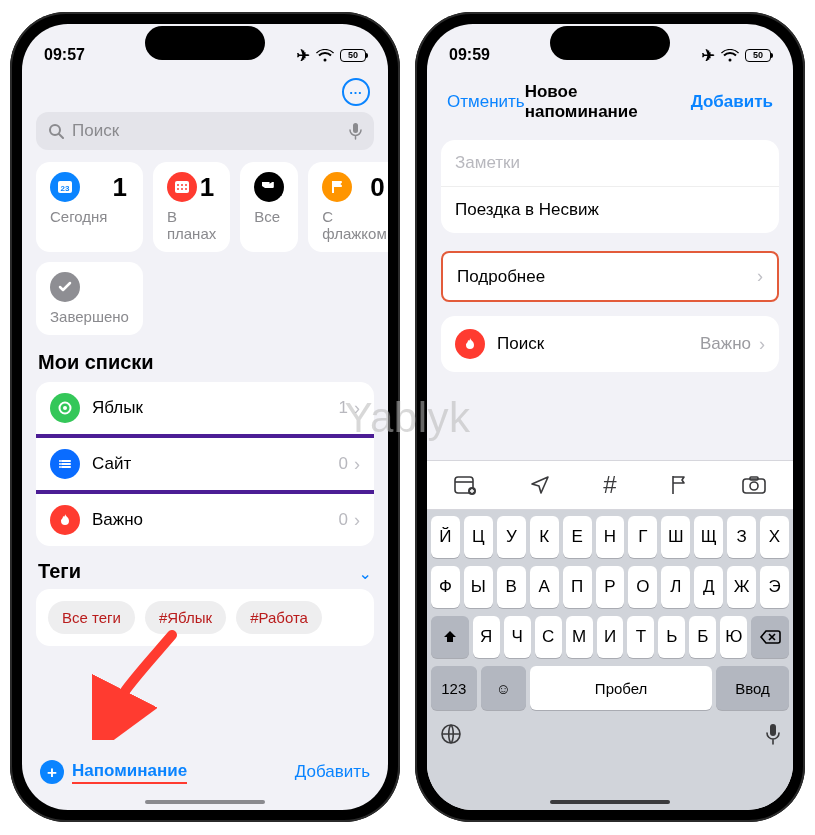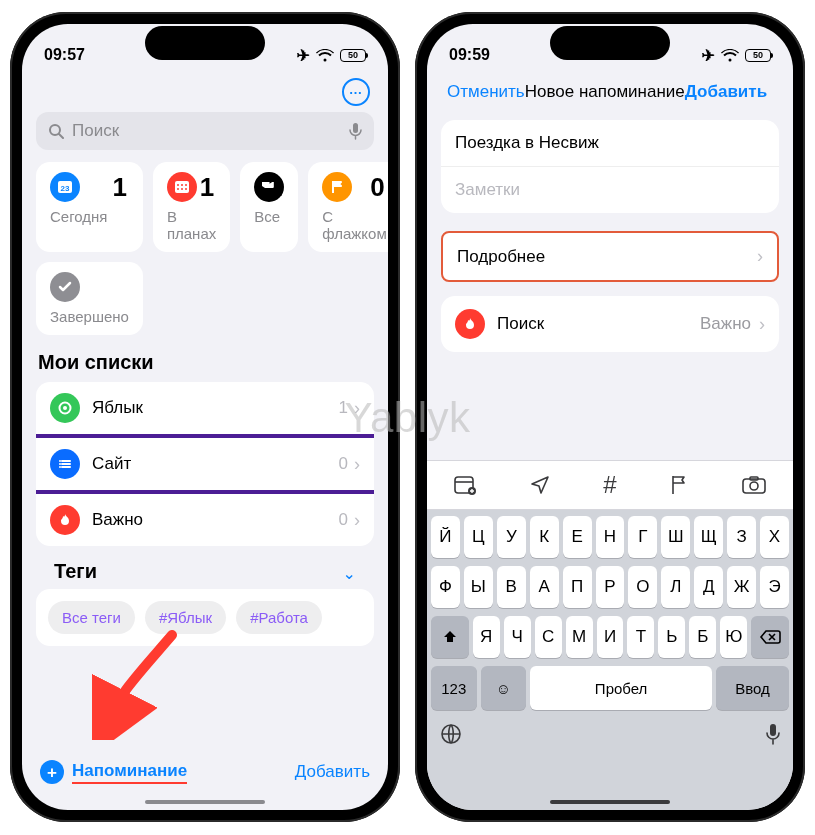--- a/index.html
+++ b/index.html
@@ -37,37 +37,37 @@
   .list { background:#fff; border-radius:14px; overflow:hidden;}
   .row { display:flex; align-items:center; gap:12px; padding:11px 14px; border-bottom:4px solid #4c1d95;}
   .row:last-child{ border-bottom:none;}
   .row .icon { width:30px; height:30px; border-radius:50%; display:flex; align-items:center; justify-content:center; color:#fff; font-size:15px; flex-shrink:0;}
   .row .name { font-size:17px; }
   .row .tail { margin-left:auto; display:flex; align-items:center; gap:6px; color:#b8b8be; font-size:17px;}
   .chev { color:#c0c0c6; font-size:18px;}
   .ic-green{ background:#34c759;}
   .ic-blue2{ background:#0a6cff;}
   .ic-red2{ background:#ff3b30;}
-  .tags-head{ display:flex; align-items:flex-end; justify-content:space-between; margin:14px 18px 6px;}
+  .tags-head{ display:flex; align-items:flex-end; justify-content:space-between; margin:14px 2px 6px;}
   .tags-head .t{ font-size:20px; font-weight:700;}
   .tags-head .arrow{ color:#0a84ff; font-size:16px;}
   .chips { display:flex; gap:10px; background:#fff; border-radius:14px; padding:12px;}
-  .chip { background:#eeeeef; color:#8b5cf6; border-radius:18px; padding:8px 14px; font-size:15px;}
+  .chip { background:#eeeeef; color:#b91c1c; border-radius:18px; padding:8px 14px; font-size:15px;}
   .bottombar { position:absolute; left:0; right:0; bottom:0; padding:20px 18px 26px; display:flex; align-items:center; justify-content:space-between;}
   .add-rem { display:flex; align-items:center; gap:8px; color:#0a84ff; font-size:17px; font-weight:600;}
   .plus-circle{ width:24px; height:24px; border-radius:50%; background:#0a84ff; color:#fff; display:flex; align-items:center; justify-content:center; font-weight:800; font-size:17px; line-height:1;}
   .add-link{ color:#0a84ff; font-size:17px;}
   .underline-red { border-bottom:2px solid #ff3b30; padding-bottom:1px;}
   .big-arrow { position:absolute; left:70px; bottom:70px; pointer-events:none;}
   .big-arrow svg { width:90px; height:110px; }
 
   
   .navbar { display:flex; align-items:center; justify-content:flex-start; padding:8px 6px 10px; font-size:17px;}
   .navbar .cancel{ color:#0a84ff;}
-  .navbar .title{ font-weight:400;}
+  .navbar .title{ font-weight:700;}
   .navbar .done{ color:#0a84ff; font-weight:600;}
   .cardwhite{ background:#fff; border-radius:14px; margin-top:8px;}
   .field { padding:13px 14px; font-size:17px; border-bottom:1px solid #eee;}
   .field:last-child{ border-bottom:none;}
   .placeholder{ color:#b8b8be;}
   .highlight{ border:2px solid #e35b3a; border-radius:8px;}
   .rowr { display:flex; align-items:center; padding:13px 14px; gap:12px;border-radius:21px;}
   .rowr .name{ font-size:17px;}
   .rowr .tail{ margin-left:auto; color:#9b9ba0; display:flex; align-items:center; gap:8px; font-size:17px;}
   .accbar { position:absolute; left:0; right:0; bottom:300px; background:#fff; border-top:1px solid #d6d6dc; border-bottom:1px solid #d6d6dc; display:flex; justify-content:space-around; align-items:center; padding:10px 0; font-size:20px; color:#3a3a3c;}
@@ -285,22 +285,22 @@
       </div>
 
       <div class="content">
         <div class="navbar">
           <span class="cancel">Отменить</span>
           <span class="title">Новое напоминание</span>
           <span class="done">Добавить</span>
         </div>
 
         <div class="cardwhite">
+          <div class="field placeholder">Заметки</div>
           <div class="field">Поездка в Несвиж</div>
-          <div class="field placeholder">Заметки</div>
         </div>
 
         <div class="cardwhite highlight" style="margin-top:18px;">
           <div class="rowr">
             <span class="name">Подробнее</span>
             <span class="tail">
                 <span class="chev">›</span>
               </span>
           </div>
         </div>

